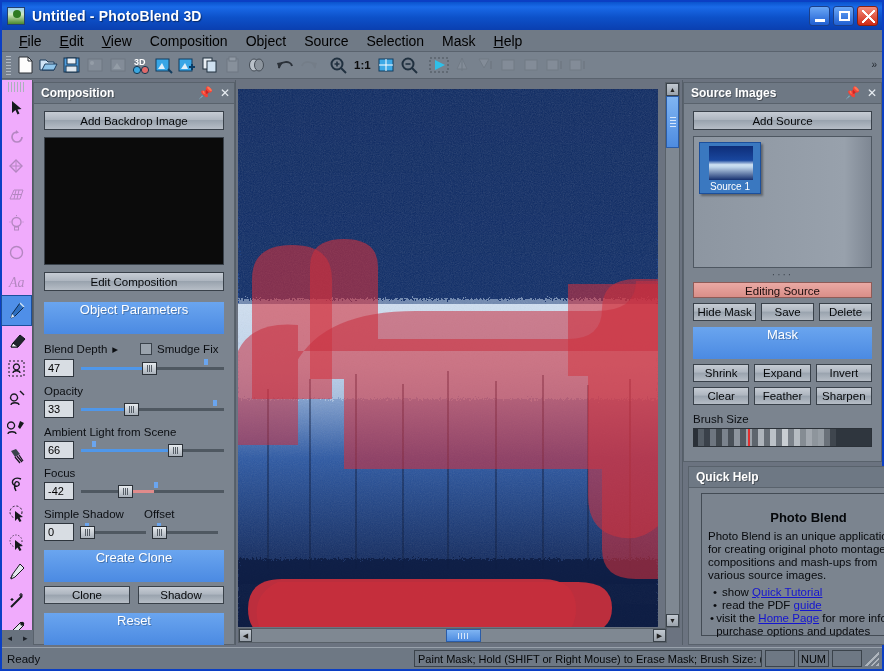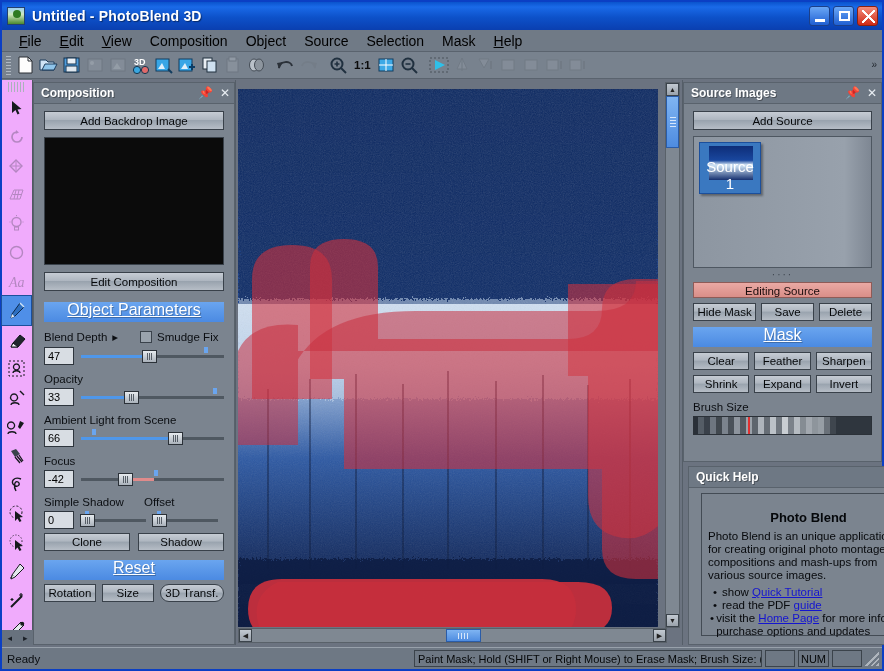--- a/index.html
+++ b/index.html
@@ -71,22 +71,22 @@
   .panel-hd .t { color:#ffffff; font-weight:bold; font-size:12px; flex:1;
     text-shadow:1px 1px 0 rgba(0,0,0,.35);}
   .hd-ico { color:#e9eef3; font-size:12px; margin-left:7px; cursor:default; line-height:1;}
 
   
   .btn {
     background:linear-gradient(to bottom,#c6ccd4 0%,#aeb6c0 45%,#99a3ae 50%,#b6bdc6 100%);
     border:1px solid #39414a; color:#06080a; font-size:11.5px;
     display:flex; align-items:center; justify-content:center; height:18px; cursor:default;
   }
-  .bluebar { background:linear-gradient(to bottom,#6aa5ef,#4b8ae2); color:#ffffff; font-size:16px;
-    text-align:center; line-height:16px; height:20px; text-shadow:1px 1px 0 rgba(0,0,0,.25);text-decoration:underline;}
+  .bluebar { background:linear-gradient(to bottom,#6aa5ef,#4b8ae2); color:#ffffff; font-size:13px;
+    text-align:center; line-height:16px; height:32px; text-shadow:1px 1px 0 rgba(0,0,0,.25);}
   .redbar { background:linear-gradient(to bottom,#eaa9a4,#d98e88); color:#1a0c0c; font-size:11.5px;
     text-align:center; line-height:16px; height:16px; border:1px solid #8e5b57;}
   .lbl { font-size:11.5px; color:#0b0e12; }
 
   .numbox { width:30px; height:18px; background:#d8dde3; border:1px solid #2e353d;
     font-size:11px; color:#000; display:flex; align-items:center; padding-left:3px; }
 
   .slider { position:relative; height:18px; flex:1; }
   .slider .trk { position:absolute; left:0; right:0; top:8px; height:3px; background:#4f5861; }
   .slider .fill { position:absolute; left:0; top:8px; height:3px; background:#4f97ea; }
@@ -101,21 +101,21 @@
   .chk { width:12px; height:12px; background:#9aa3ad; border:1px solid #3a424b; }
 
   
   .srclist { background:linear-gradient(to right,#8d96a1 0%, #98a1ac 85%, #7e8793 100%);
     border:1px solid #4e5761; position:relative; }
   .srcthumb { position:absolute; left:5px; top:5px; width:62px; height:52px;
     background:#3a78c0; border:1px solid #1b4f9c; box-shadow:2px 2px 2px rgba(0,0,0,.35); }
   .srcthumb .img { position:absolute; left:9px; top:3px; width:44px; height:34px;
     background:linear-gradient(to bottom,#0e2d78 0%,#19479e 42%,#cfe1f2 55%,#bed4ea 62%,#16306f 100%);}
   .srcthumb .cap { position:absolute; left:0; right:0; bottom:1px; text-align:center;
-    color:#fff; font-size:15px; }
+    color:#fff; font-size:10px; }
   .dots { text-align:center; color:#3c444d; font-size:10px; letter-spacing:2px; line-height:8px; }
 
   .brushstrip { height:19px; border:1px solid #2b3138;
     background:linear-gradient(to right,#2a3038 0 4px,#555d66 4px 10px,#3a414a 10px 16px,
       #6e7680 16px 22px,#41484f 22px 28px,#7b838d 28px 34px,#4a5159 34px 40px,#8d949d 40px 46px,
       #545b63 46px 52px,#9aa1a9 52px 58px,#5e656d 58px 64px,#aeb4bb 64px 70px,
       #676e76 70px 76px,#bcc2c8 76px 82px,#717880 82px 88px,#c9ced3 88px 94px,
       #7b828a 94px 100px,#b6bcc2 100px 106px,#858c93 106px 112px,#a2a8af 112px 118px,
       #8e959c 118px 124px,#979ea5 124px 130px,#6a7179 130px 136px,#3f464e 136px 142px,
       #2f363e 142px 150px);
@@ -558,20 +558,21 @@
             <div class="tick" style="left:8%"></div>
             <div class="knob" style="left:0%"></div>
         </div>
         <div class="slider" style="max-width:66px;">
           <div class="trk"></div>
             <div class="tick" style="left:8%"></div>
             <div class="knob" style="left:0%"></div>
         </div>
       </div>
 
+      <div class="bluebar" style="margin-top:9px;">Create Clone</div>
       <div style="display:flex;gap:8px;margin-top:4px;">
         <div class="btn" style="flex:1;">Clone</div>
         <div class="btn" style="flex:1;">Shadow</div>
       </div>
 
       <div class="bluebar" style="margin-top:9px;">Reset</div>
       <div style="display:flex;gap:6px;margin-top:4px;">
         <div class="btn" style="flex:1;">Rotation</div>
         <div class="btn" style="flex:1;">Size</div>
         <div class="btn" style="flex:1.25;border-radius:9px;">3D Transf.</div>
@@ -695,28 +696,28 @@
 
       <div style="display:flex;gap:5px;margin-top:5px;">
         <div class="btn" style="flex:1.2;">Hide Mask</div>
         <div class="btn" style="flex:1;">Save</div>
         <div class="btn" style="flex:1;">Delete</div>
       </div>
 
       <div class="bluebar" style="margin-top:6px;">Mask</div>
 
       <div style="display:flex;gap:5px;margin-top:5px;">
+        <div class="btn" style="flex:1;">Shrink</div>
+        <div class="btn" style="flex:1;">Expand</div>
+        <div class="btn" style="flex:1;">Invert</div>
+      </div>
+      <div style="display:flex;gap:5px;margin-top:5px;">
         <div class="btn" style="flex:1;">Clear</div>
         <div class="btn" style="flex:1;">Feather</div>
         <div class="btn" style="flex:1;">Sharpen</div>
-      </div>
-      <div style="display:flex;gap:5px;margin-top:5px;">
-        <div class="btn" style="flex:1;">Shrink</div>
-        <div class="btn" style="flex:1;">Expand</div>
-        <div class="btn" style="flex:1;">Invert</div>
       </div>
 
       <div class="lbl" style="margin-top:8px;">Brush Size</div>
       <div class="brushstrip" style="margin-top:3px;">
         <div class="mark"></div>
       </div>
     </div>
   </div>
 
   <div class="panel" style="left:686px; top:464px; width:241px; height:179px;">

